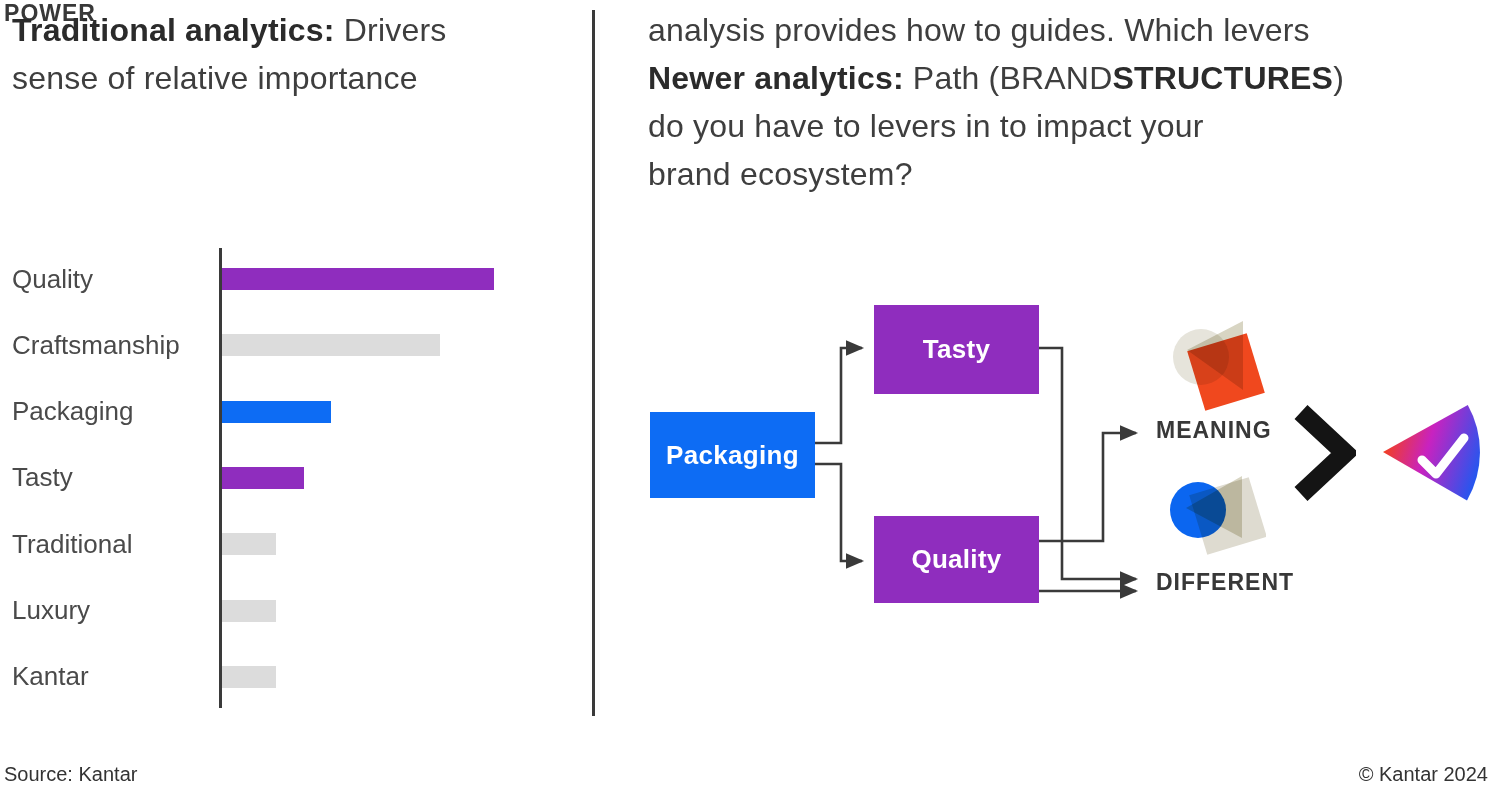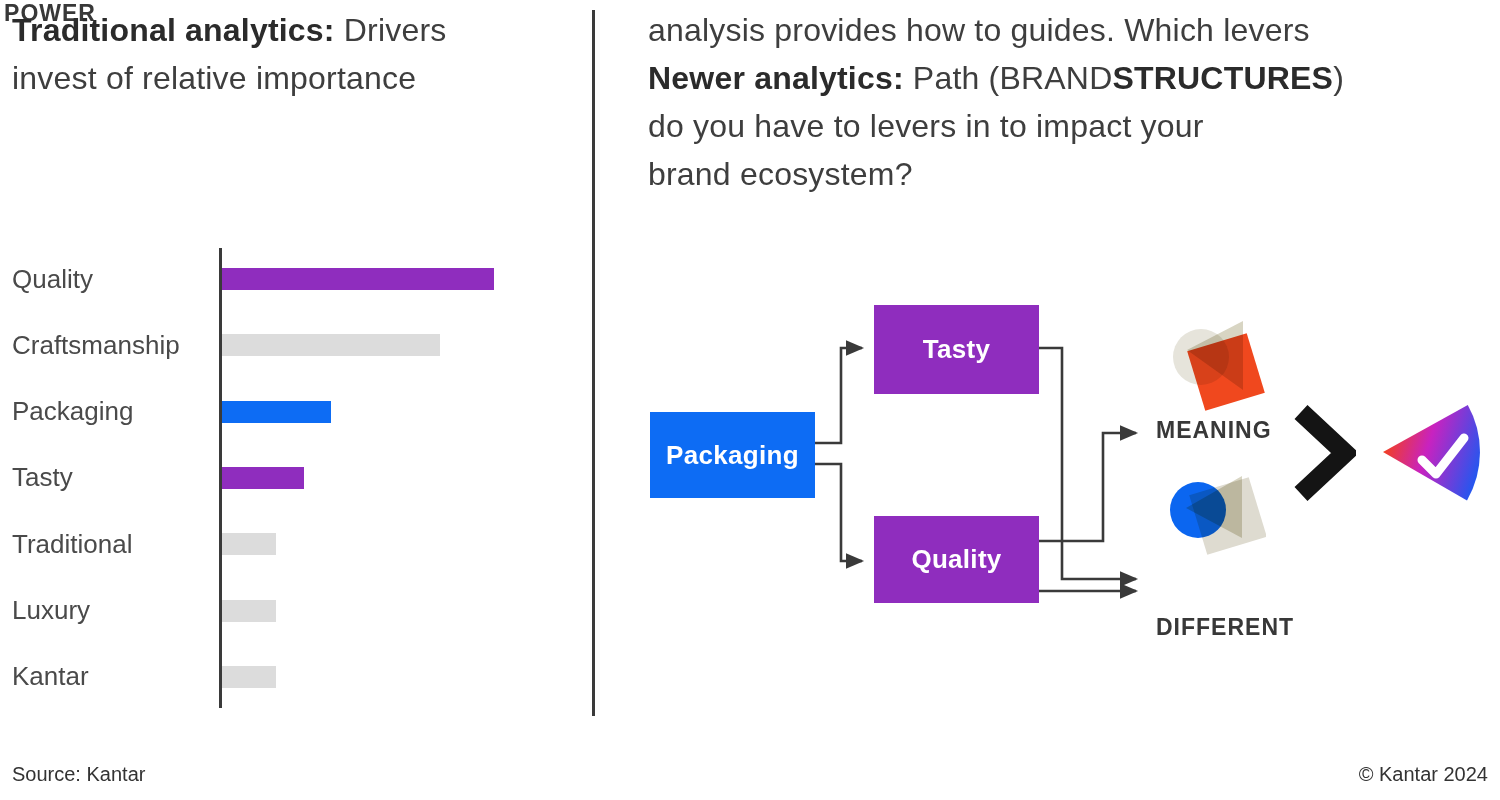--- a/index.html
+++ b/index.html
@@ -24,34 +24,34 @@
   .cbar{height:22px;margin-left:14px;}
   
   .node{position:absolute;display:flex;align-items:center;justify-content:center;
         color:#ffffff;font-weight:bold;font-size:26px;letter-spacing:.3px;}
   #node-packaging{left:650px;top:412px;width:165px;height:86px;}
   #node-tasty{left:874px;top:305px;width:165px;height:89px;}
   #node-quality{left:874px;top:516px;width:165px;height:87px;}
   .connectors{position:absolute;left:0;top:0;width:1500px;height:800px;pointer-events:none;}
   .outcome-label{position:absolute;font-weight:bold;font-size:23px;color:#383838;letter-spacing:1px;}
   #meaning-label{left:1156px;top:417px;}
-  #different-label{left:1156px;top:569px;margin-top:45px;}
+  #different-label{left:1156px;top:569px;}
   #power-label{left:1382px;top:366px;width:100px;text-align:center;font-weight:bold;font-size:23px;color:#383838;letter-spacing:1px;}
   .icon-abs{position:absolute;}
   
   .footer-text{position:absolute;top:763px;font-size:20px;color:#333333;}
-  #footer-source{left:12px;}
+  #footer-source{left:4px;}
   #footer-copyright{right:12px;text-align:center;}
 </style>
 </head>
 <body>
 
 <div id="left-title" class="panel-title">
   <div class="tline"><b>Traditional analytics:</b><span> Drivers</span></div>
-  <div class="tline">invest of relative importance</div>
+  <div class="tline">sense of relative importance</div>
 </div>
 
 <div class="chart">
   <div class="rows">
       <div class="crow">
         <span class="clab">Quality</span>
         <div class="cbar" style="width: 272px; background: rgb(143, 45, 190);"></div>
       </div>
       <div class="crow">
         <span class="clab">Craftsmanship</span>

